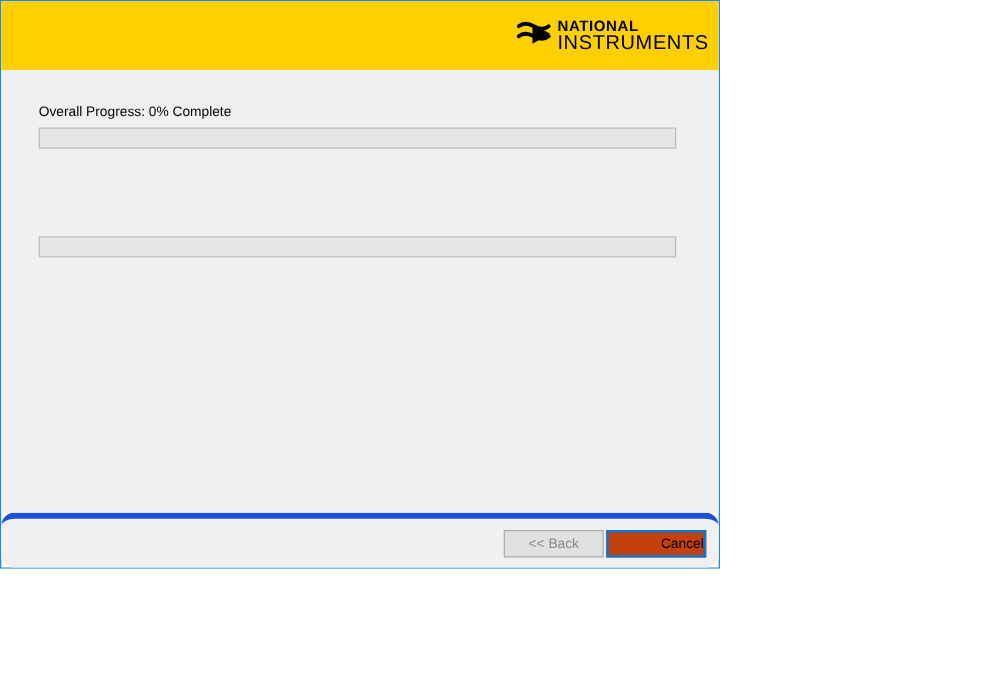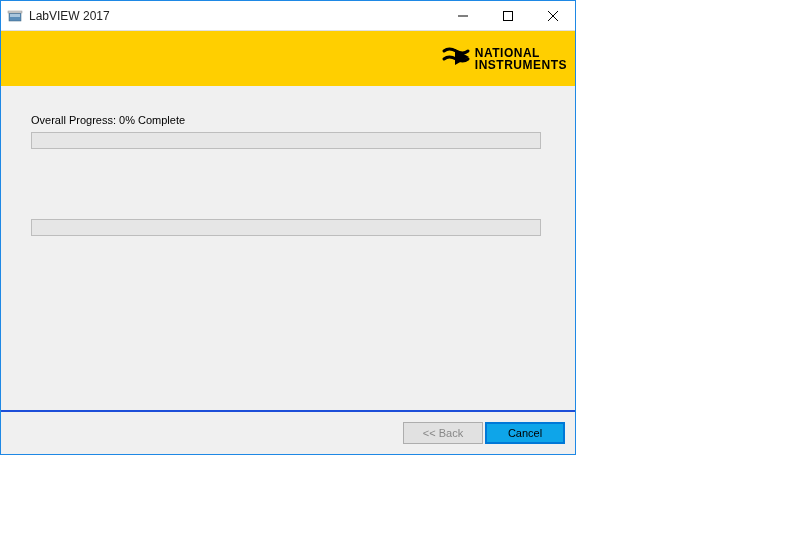--- a/index.html
+++ b/index.html
@@ -77,22 +77,22 @@
       flex-direction: column;
       line-height: 1;
       font-family: Arial, sans-serif;
     }
     .ni-logo-text .line1 {
       font-size: 12px;
       font-weight: bold;
       letter-spacing: 0.5px;
     }
     .ni-logo-text .line2 {
-      font-size: 12px;
-      font-weight: bold;
+      font-size: 16px;
+      font-weight: normal;
       letter-spacing: 0.5px;
     }
     .content {
       flex: 1;
       background: #f0f0f0;
       padding: 28px 30px 20px 30px;
     }
     .progress-label {
       font-size: 11px;
       color: #000;
@@ -104,76 +104,50 @@
       border: 1px solid #bdbdbd;
       background: #e6e6e6;
       margin-bottom: 70px;
     }
     .progress-bar.second {
       margin-bottom: 0;
     }
     .footer {
       height: 44px;
       background: #f0f0f0;
-      border-top: 2px solid #1d4ed8;
+      border-top: 5px solid #1d4ed8;
       display: flex;
       align-items: center;
       justify-content: flex-end;
       padding-right: 10px;
       gap: 2px;
+      border-radius: 11px;
     }
     .nav-btn {
       width: 80px;
       height: 22px;
       font-size: 11px;
       font-family: Tahoma, sans-serif;
       border: 1px solid #adadad;
       background: #e1e1e1;
       color: #888;
       cursor: default;
     }
     .nav-btn.primary {
       border: 2px solid #0078d7;
       color: #000;
-      background: #0ea5e9;
+      background: #c2410c;
       cursor: pointer;
+      text-align: right;
     }
   </style>
 </head>
 <body>
 
 <div class="window">
-  <div class="titlebar">
-    <span class="titlebar-icon">
-      <svg width="16" height="16" viewBox="0 0 16 16">
-        <rect x="2" y="5" width="12" height="8" fill="#5b8db8" stroke="#3a5f7d" stroke-width="0.5"></rect>
-        <rect x="3" y="6" width="10" height="3" fill="#a8c5dd"></rect>
-        <rect x="1" y="3" width="14" height="2" fill="#d0d0d0" stroke="#909090" stroke-width="0.5"></rect>
-      </svg>
-    </span>
-    <span class="titlebar-title">LabVIEW 2017</span>
-    <div class="win-controls">
-      <div class="win-btn">
-        <svg width="10" height="10" viewBox="0 0 10 10">
-            <line x1="0" y1="5" x2="10" y2="5" stroke="#000" stroke-width="1"></line>
-          </svg>
-      </div>
-      <div class="win-btn">
-        <svg width="10" height="10" viewBox="0 0 10 10">
-            <rect x="0.5" y="0.5" width="9" height="9" fill="none" stroke="#000" stroke-width="1"></rect>
-          </svg>
-      </div>
-      <div class="win-btn close">
-        <svg width="10" height="10" viewBox="0 0 10 10">
-            <line x1="0" y1="0" x2="10" y2="10" stroke="#000" stroke-width="1"></line>
-            <line x1="10" y1="0" x2="0" y2="10" stroke="#000" stroke-width="1"></line>
-          </svg>
-      </div>
-    </div>
-  </div>
 
   <div class="banner">
     <div class="ni-logo">
       <svg width="30" height="28" viewBox="0 0 30 28">
         <path d="M 3 6 Q 8 2 15 6 Q 22 10 27 6" fill="none" stroke="#000" stroke-width="3" stroke-linecap="round"></path>
         <path d="M 3 14 Q 8 10 15 14 Q 22 18 27 14" fill="none" stroke="#000" stroke-width="3" stroke-linecap="round"></path>
         <path d="M 14 4 L 28 12 L 14 20 Z" fill="#000"></path>
       </svg>
       <div class="ni-logo-text">
         <span class="line1">NATIONAL</span>

